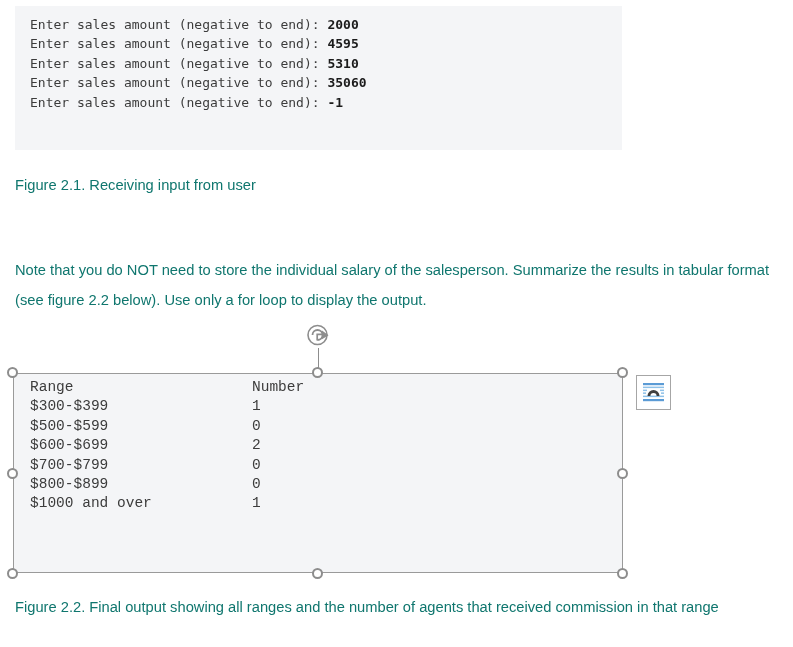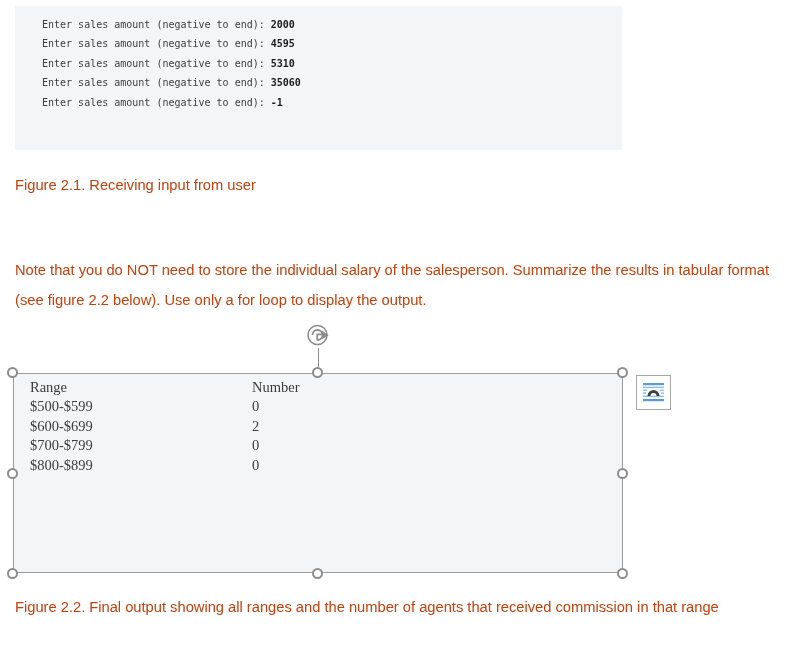--- a/index.html
+++ b/index.html
@@ -22,39 +22,38 @@
     left: 15px;
     top: 6px;
     width: 607px;
     height: 144px;
     background: #f4f5f7;
     box-sizing: border-box;
     padding: 9px 0 0 15px;
   }
   .console-line {
     font-family: "DejaVu Sans Mono", "Liberation Mono", monospace;
-    font-size: 10px;
+    font-size: 13px;
     line-height: 19.4px;
     color: #3c3c3c;
     white-space: pre;
     letter-spacing: 0px;
-    margin-left: 12px;
   }
   .console-line .val {
     font-weight: bold;
     color: #1b1b1b;
   }
 
   
   .doc-text {
     position: absolute;
     left: 15px;
     font-size: 14.7px;
     line-height: 30px;
-    color: #c2410c;
+    color: #0f766e;
     font-family: "Liberation Sans", sans-serif;
   }
   #caption-1 { top: 170px; width: 600px; }
   #body-para {
     top: 255px;
     width: 763px;
   }
   #caption-2 {
     top: 592px;
     width: 775px;
@@ -79,21 +78,21 @@
     box-sizing: border-box;
   }
   .picture-content {
     position: absolute;
     left: 17px;
     top: 5px;
     right: 0;
     bottom: 0;
   }
   .tbl-line {
-    font-family: Liberation Serif, serif;
+    font-family: Liberation Mono, monospace;
     font-size: 14.5px;
     line-height: 19.4px;
     color: #3c3c3c;
     white-space: pre;
   }
   .tbl-line .col-a {
     display: inline-block;
     width: 222px;
   }
 
@@ -163,24 +162,26 @@
     <path d="M 12.5 13 m -5 0 a 5 5 0 1 1 5 5 L 12.5 18" fill="none" stroke="#8d8d8d" stroke-width="1.8"></path>
     <path d="M 12.2 18.6 L 12.2 12.4 L 17.6 12.4" fill="none" stroke="#8d8d8d" stroke-width="1.7"></path>
     <path d="M 17 8.4 L 23.5 13.2 L 17 17.2 Z" fill="#8d8d8d"></path>
   </svg>
 </div>
 
 <div class="picture-object">
   <div class="picture-frame"></div>
   <div class="picture-content">
     <div class="tbl-line"><span class="col-a">Range</span><span>Number</span></div>
+    <div class="tbl-line"><span class="col-a">$300-$399</span><span>1</span></div>
     <div class="tbl-line"><span class="col-a">$500-$599</span><span>0</span></div>
     <div class="tbl-line"><span class="col-a">$600-$699</span><span>2</span></div>
     <div class="tbl-line"><span class="col-a">$700-$799</span><span>0</span></div>
     <div class="tbl-line"><span class="col-a">$800-$899</span><span>0</span></div>
+    <div class="tbl-line"><span class="col-a">$1000 and over</span><span>1</span></div>
   </div>
 </div>
 
 <div class="handle" style="left:7px;  top:367px;"></div>
 <div class="handle" style="left:312px; top:367px;"></div>
 <div class="handle" style="left:617px; top:367px;"></div>
 <div class="handle" style="left:7px;  top:468px;"></div>
 <div class="handle" style="left:617px; top:468px;"></div>
 <div class="handle" style="left:7px;  top:568px;"></div>
 <div class="handle" style="left:312px; top:568px;"></div>

